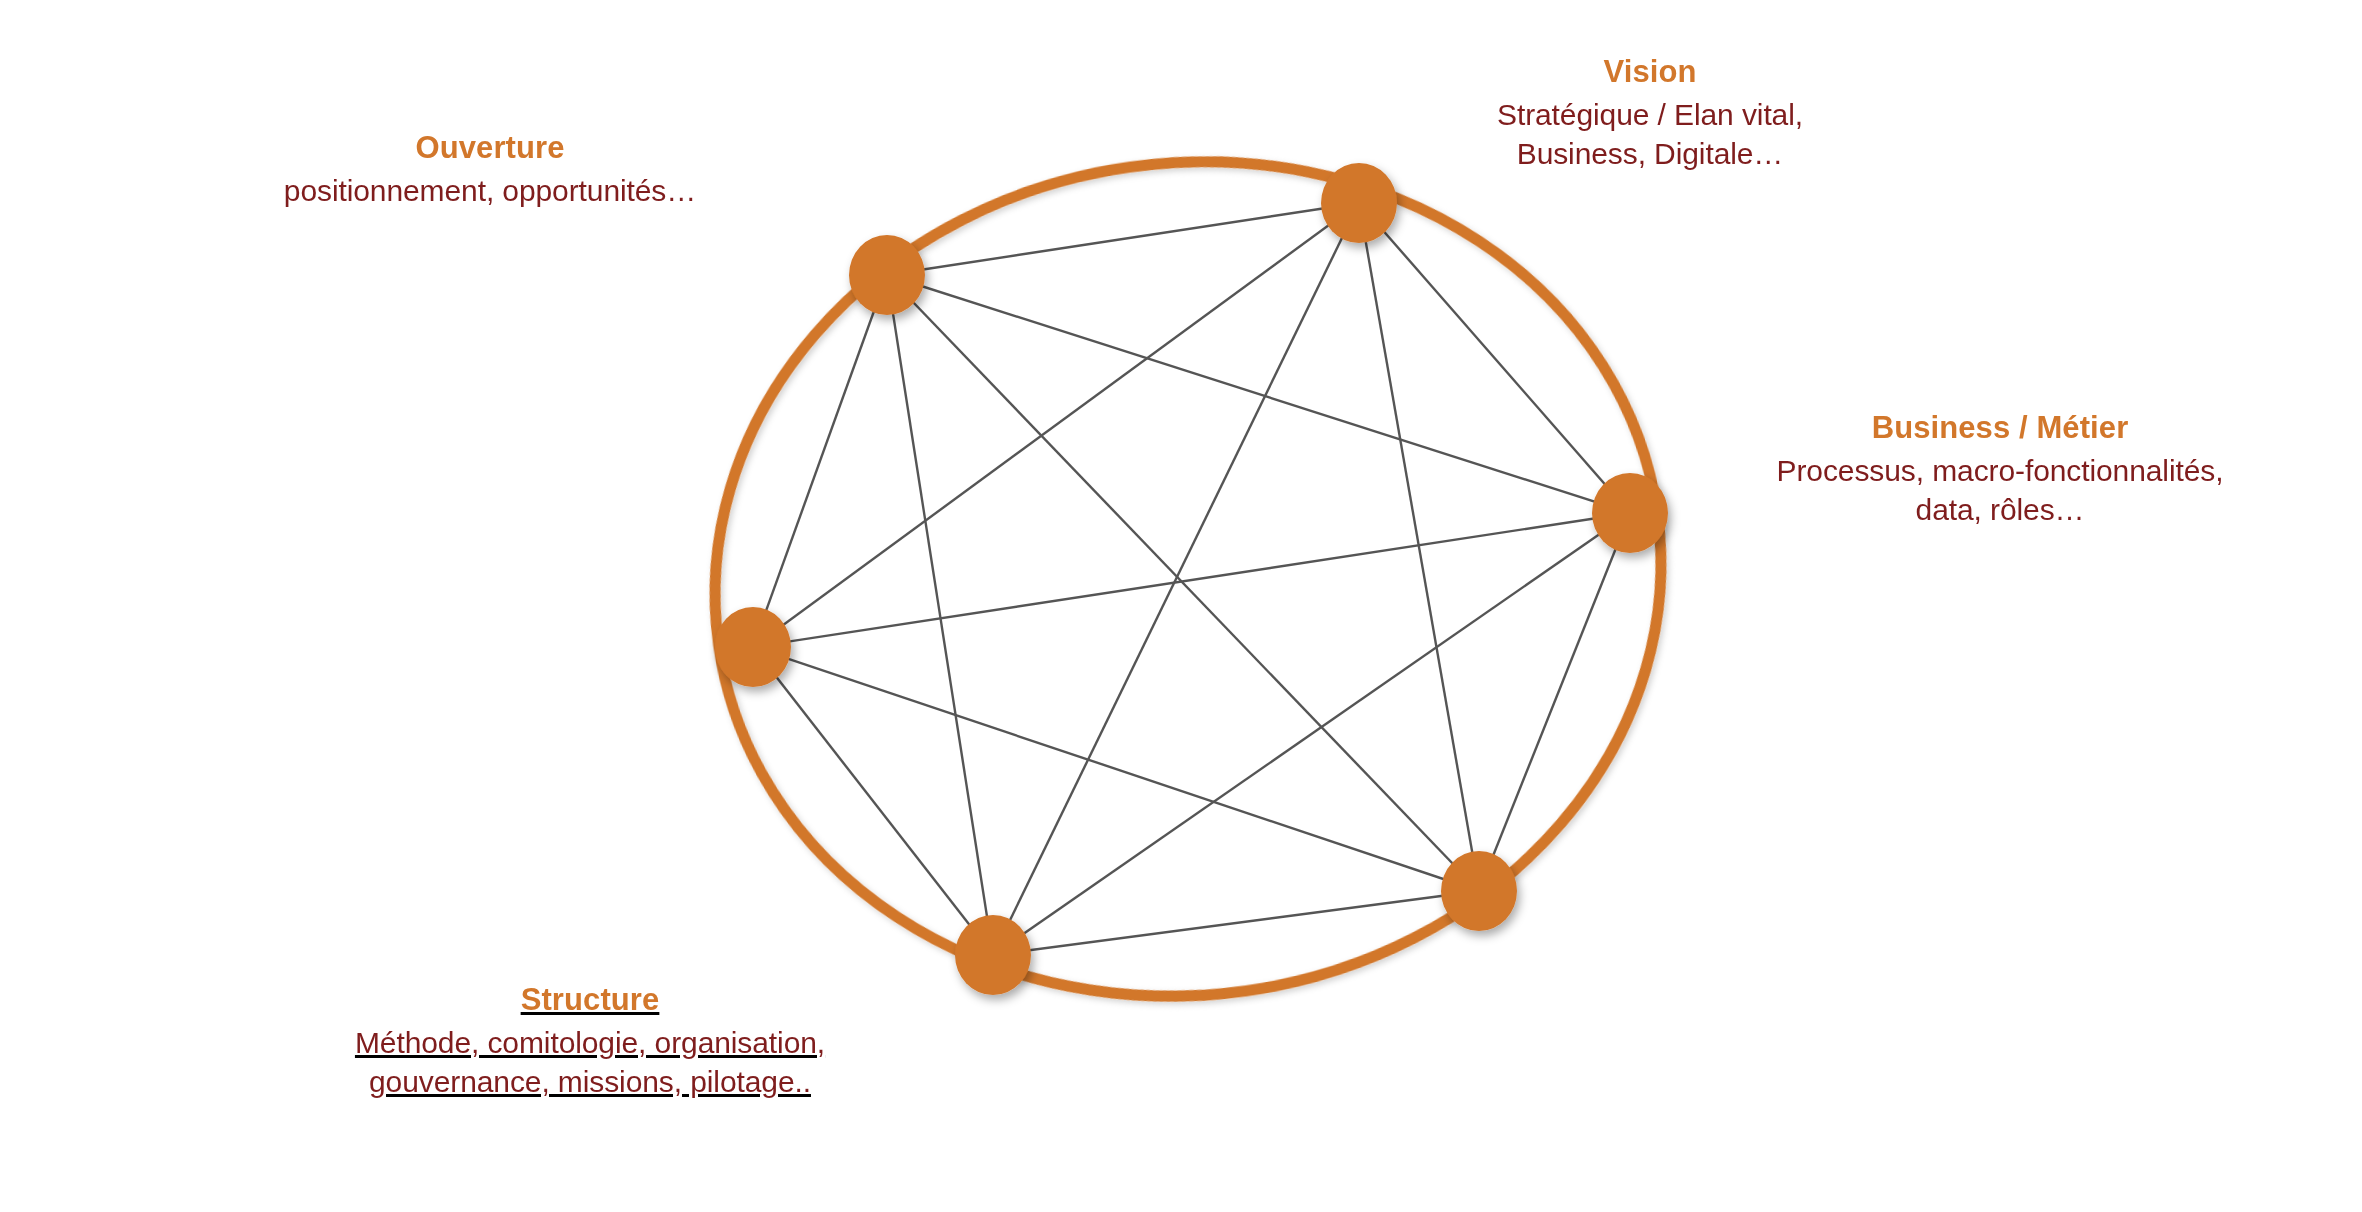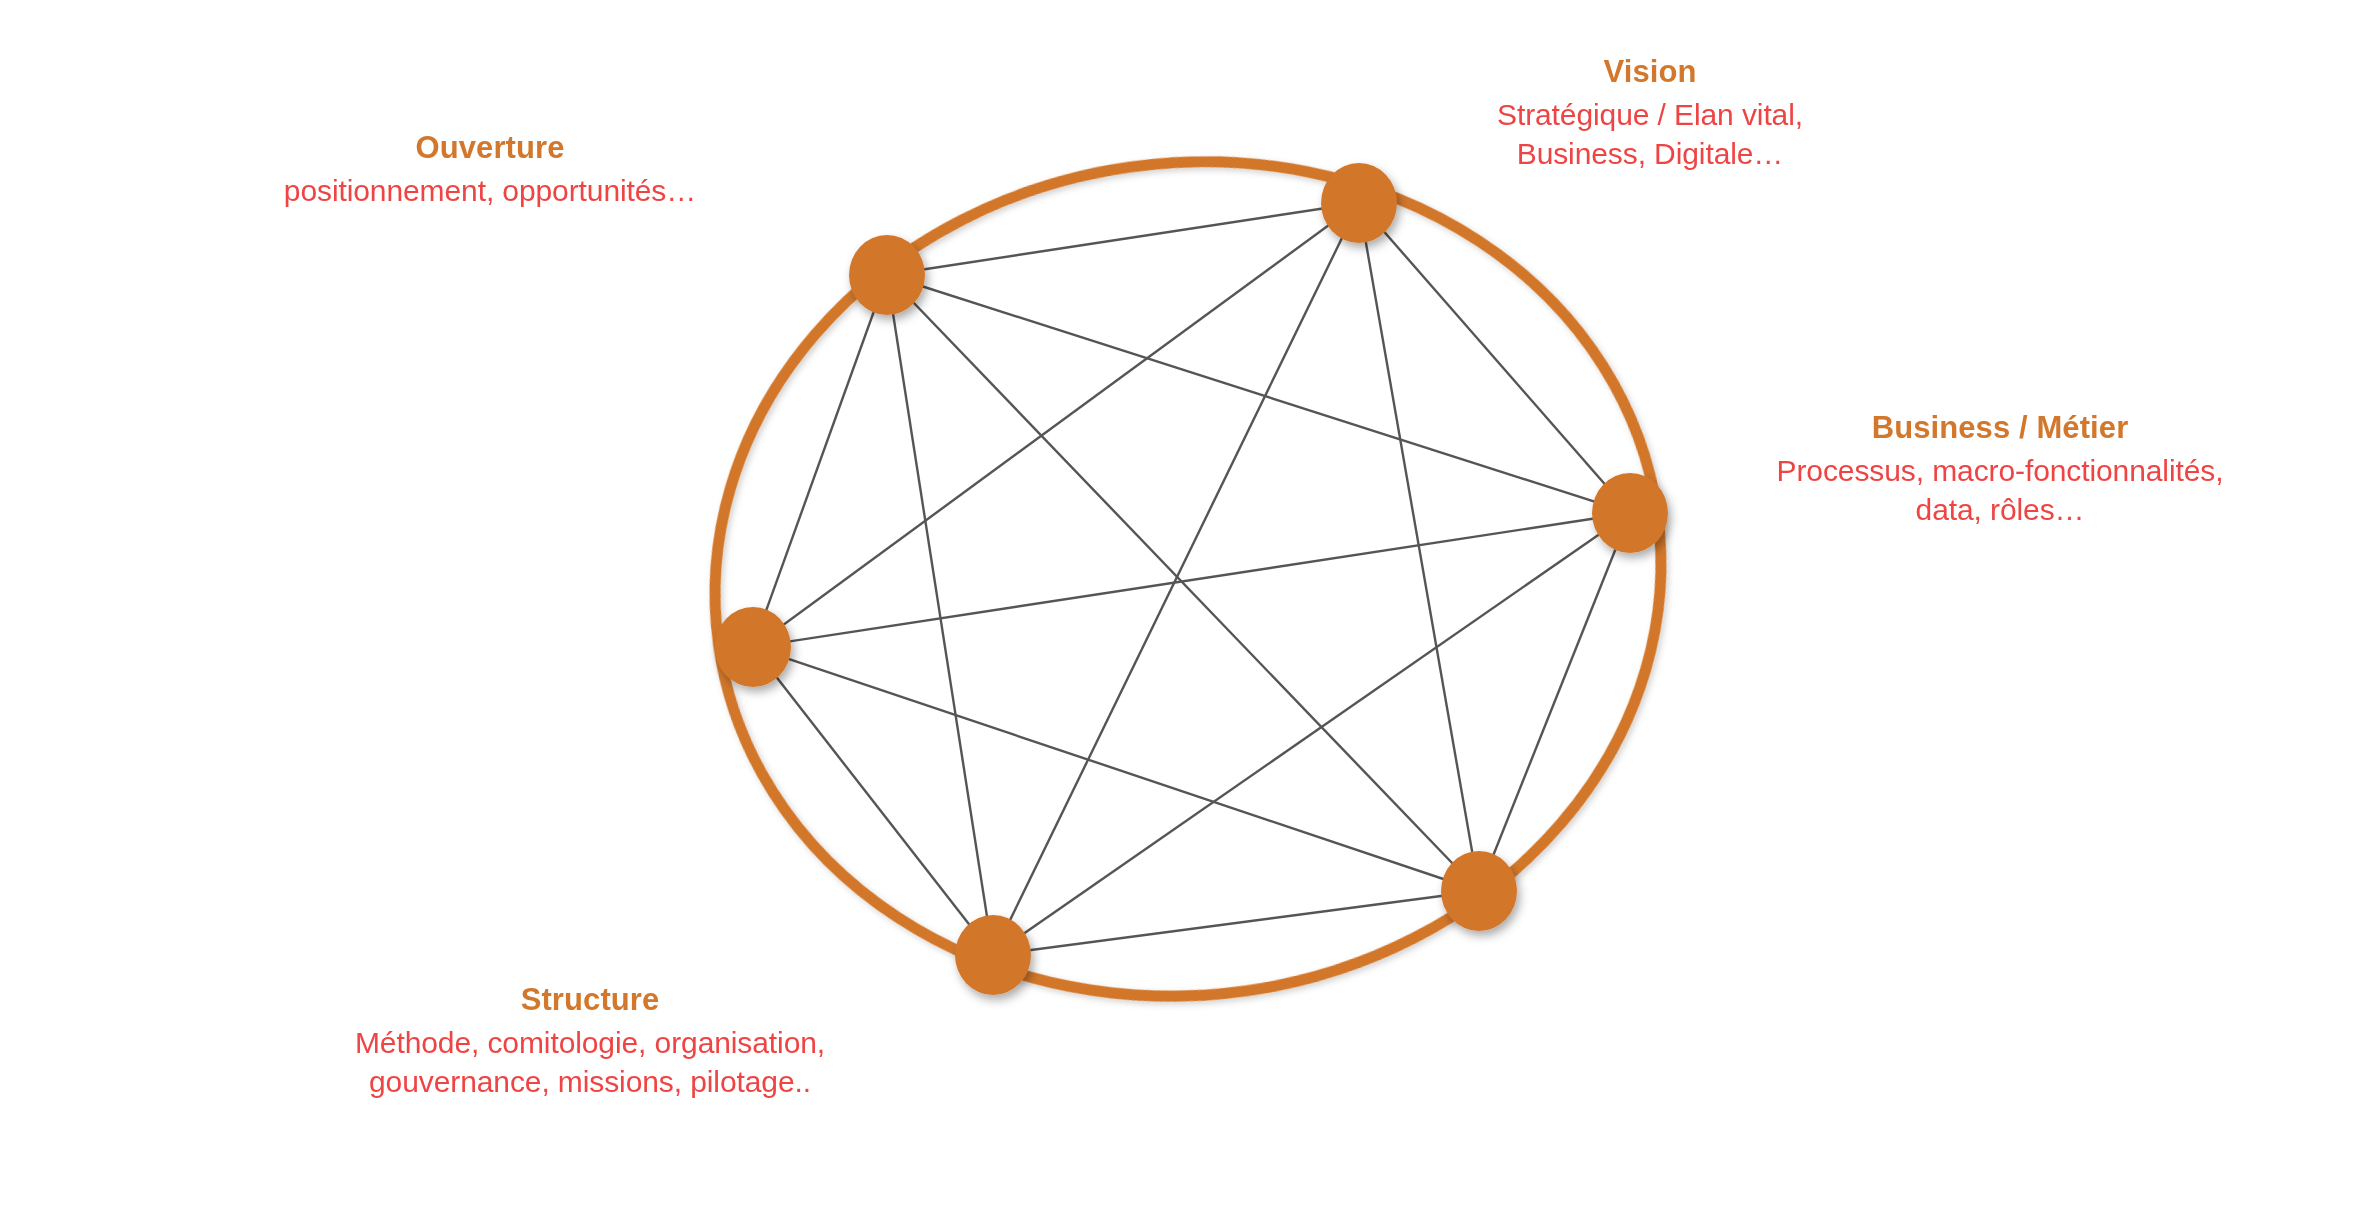--- a/index.html
+++ b/index.html
@@ -41,30 +41,30 @@
     font-weight: bold;
     font-size: 31px;
     color: #D2772B;
     letter-spacing: 0.1px;
     margin-bottom: 3px;
     white-space: nowrap;
   }
   .label-desc {
     display: block;
     font-size: 30px;
-    color: #ef4444;
+    color: #7f1d1d;
     letter-spacing: -0.1px;
   }
 
   
   #label-vision      { left: 1380px; top: 52px;  width: 540px; }
   #label-ouverture   { left: 170px;  top: 128px; width: 640px; text-align: center; }
   #label-business    { left: 1690px; top: 408px; width: 620px; }
   #label-socio       { left: 10px;   top: 598px; width: 660px; }
-  #label-structure   { left: 240px;  top: 980px; width: 700px; }
+  #label-structure   { left: 240px;  top: 980px; width: 700px; text-decoration: underline; }
   #label-digital     { left: 1450px; top: 940px; width: 580px; }
 </style>
 </head>
 <body>
 
 <div id="diagram-root">
 
   <svg id="graph-svg" viewBox="0 0 2362 1212" xmlns="http://www.w3.org/2000/svg">
     <defs>
       <filter id="node-shadow" x="-60%" y="-60%" width="240%" height="240%">

